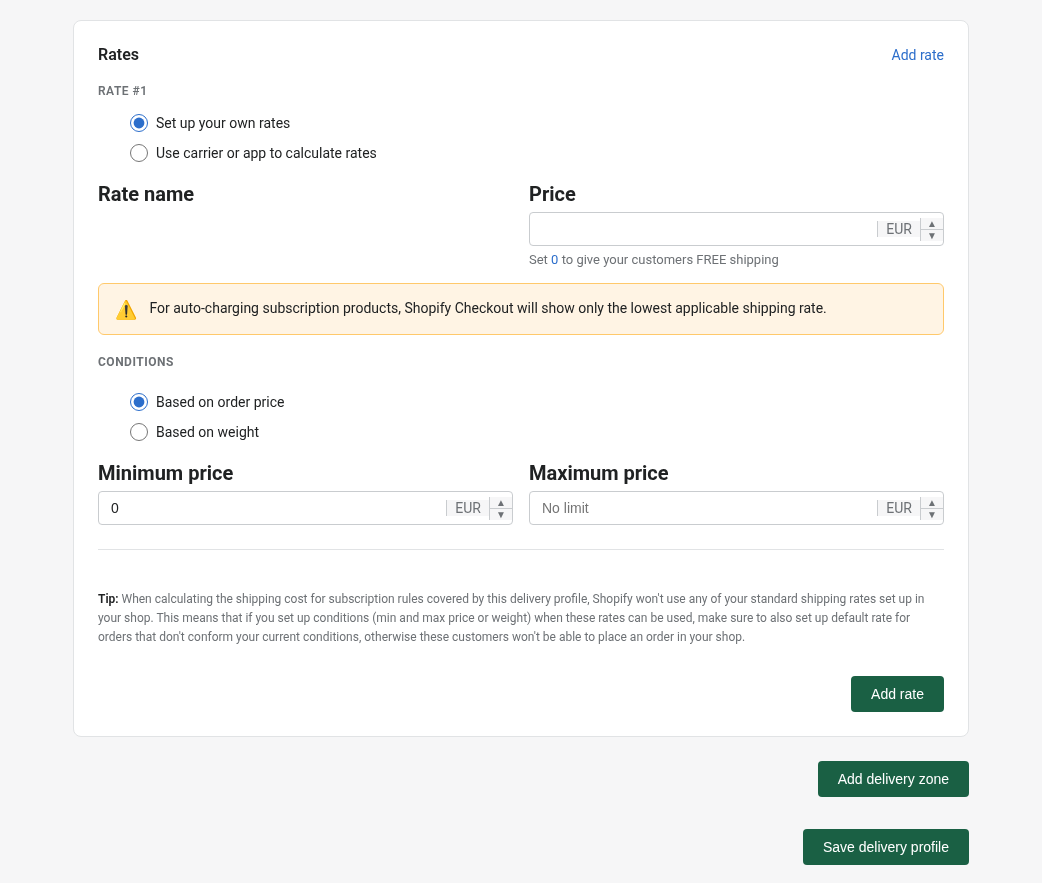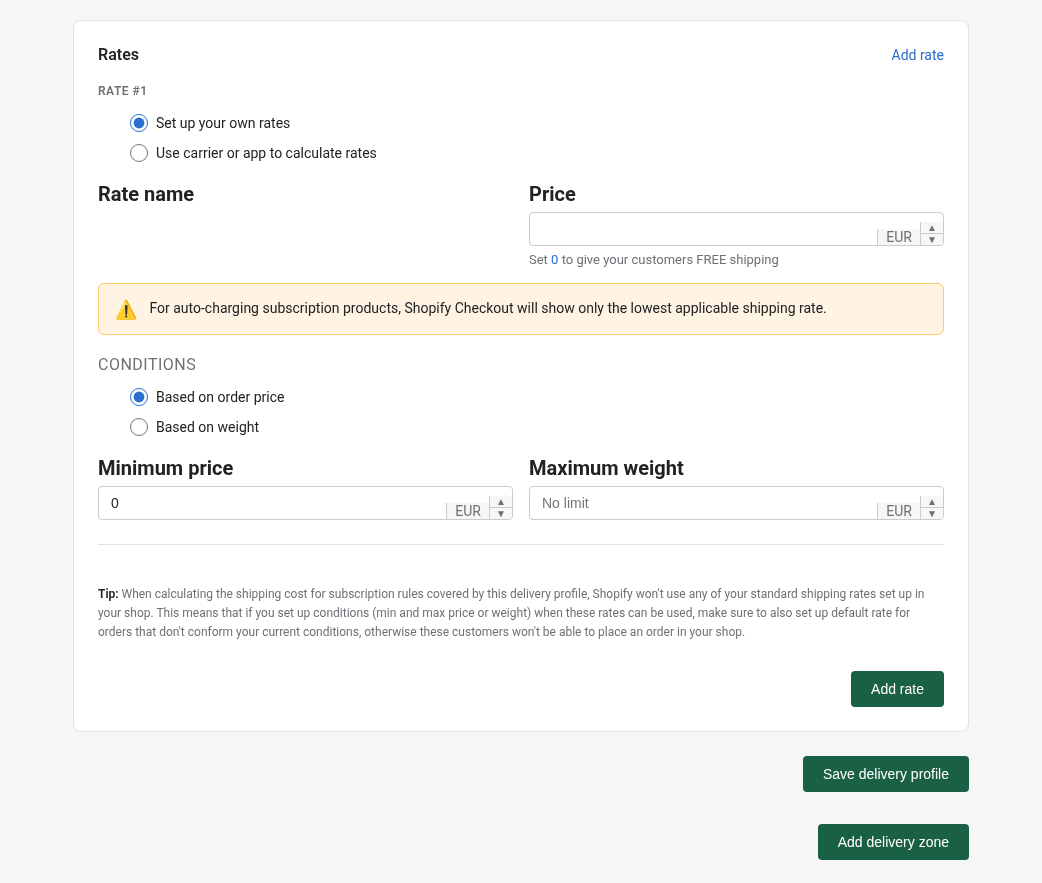--- a/index.html
+++ b/index.html
@@ -114,21 +114,21 @@
       display: flex;
       align-items: center;
       padding: 0 8px;
       color: #6d7175;
       font-size: 14px;
       background: #f6f6f7;
       border-left: 1px solid #c9cccf;
     }
     .input-with-spinner {
       display: flex;
-      align-items: flex-end;
+      align-items: center;
     }
     .spinner-buttons {
       display: flex;
       flex-direction: column;
       border-left: 1px solid #c9cccf;
     }
     .spinner-btn {
       background: #f6f6f7;
       border: none;
       width: 22px;
@@ -166,26 +166,26 @@
       font-size: 18px;
       flex-shrink: 0;
       margin-top: 1px;
     }
     .alert-text {
       font-size: 14px;
       color: #202223;
       line-height: 1.5;
     }
     .section-label {
-      font-size: 16px;
-      font-weight: 400;
+      font-size: 12px;
+      font-weight: 700;
       color: #6d7175;
       text-transform: uppercase;
       letter-spacing: 0.5px;
-      margin-bottom: 14px;
+      margin-bottom: 24px;
     }
     .divider {
       border: none;
       border-top: 1px solid #e1e3e5;
       margin: 24px 0;
     }
     .tip-box {
       padding: 16px 0 8px 0;
     }
     .tip-text {
@@ -285,21 +285,21 @@
         <div class="input-wrapper input-with-spinner">
           <input type="text" class="text-input" value="0" style="">
           <div class="input-suffix">EUR</div>
           <div class="spinner-buttons">
             <button class="spinner-btn">▲</button>
             <button class="spinner-btn">▼</button>
           </div>
         </div>
       </div>
       <div class="form-group">
-        <label class="form-label">Maximum weight</label>
+        <label class="form-label">Maximum price</label>
         <div class="input-wrapper input-with-spinner">
           <input type="text" class="text-input" placeholder="No limit" style="">
           <div class="input-suffix">EUR</div>
           <div class="spinner-buttons">
             <button class="spinner-btn">▲</button>
             <button class="spinner-btn">▼</button>
           </div>
         </div>
       </div>
     </div>
@@ -311,20 +311,20 @@
         <strong>Tip:</strong><span> When calculating the shipping cost for subscription rules covered by this delivery profile, Shopify won't use any of your standard shipping rates set up in your shop. This means that if you set up conditions (min and max price or weight) when these rates can be used, make sure to also set up default rate for orders that don't conform your current conditions, otherwise these customers won't be able to place an order in your shop.</span>
       </p>
     </div>
 
     <div class="card-footer">
       <button class="btn-primary">Add rate</button>
     </div>
   </div>
 
   <div class="bottom-actions">
+    <button class="btn-primary">Add delivery zone</button>
+  </div>
+
+  <div class="bottom-actions">
     <button class="btn-primary">Save delivery profile</button>
   </div>
 
-  <div class="bottom-actions">
-    <button class="btn-primary">Add delivery zone</button>
-  </div>
-
 </div>
 
 </body></html>

